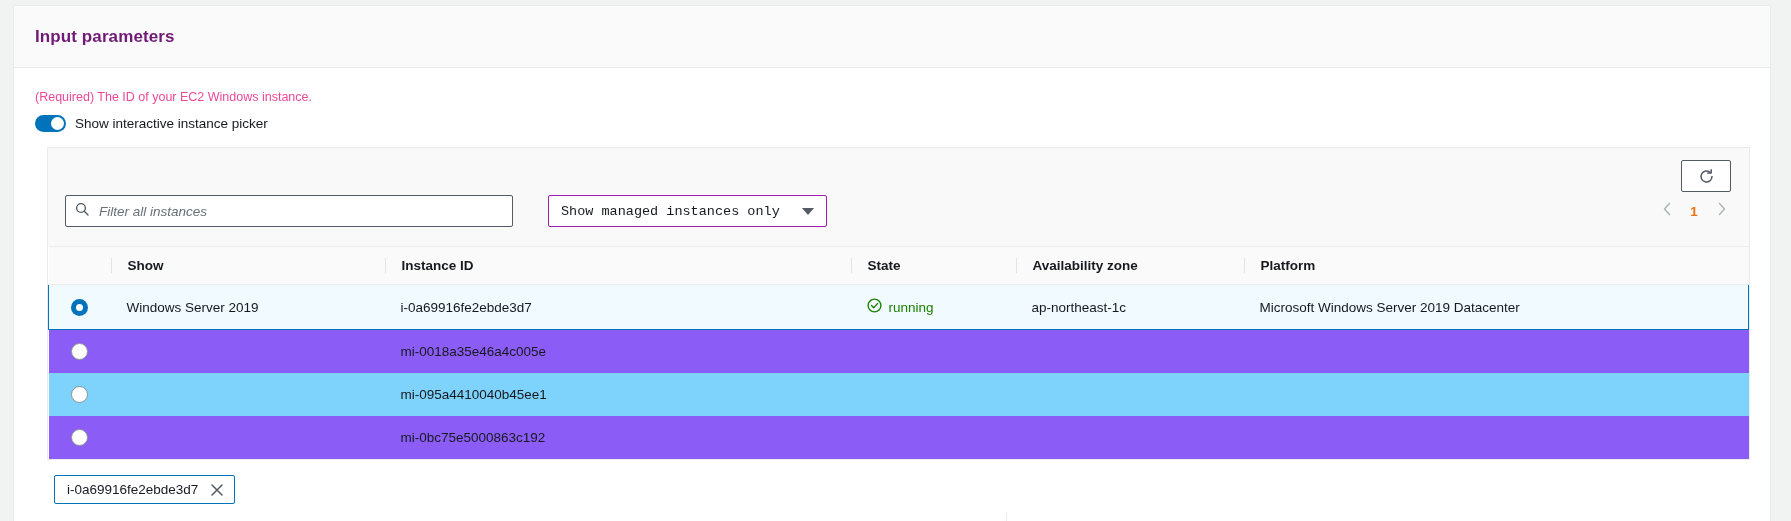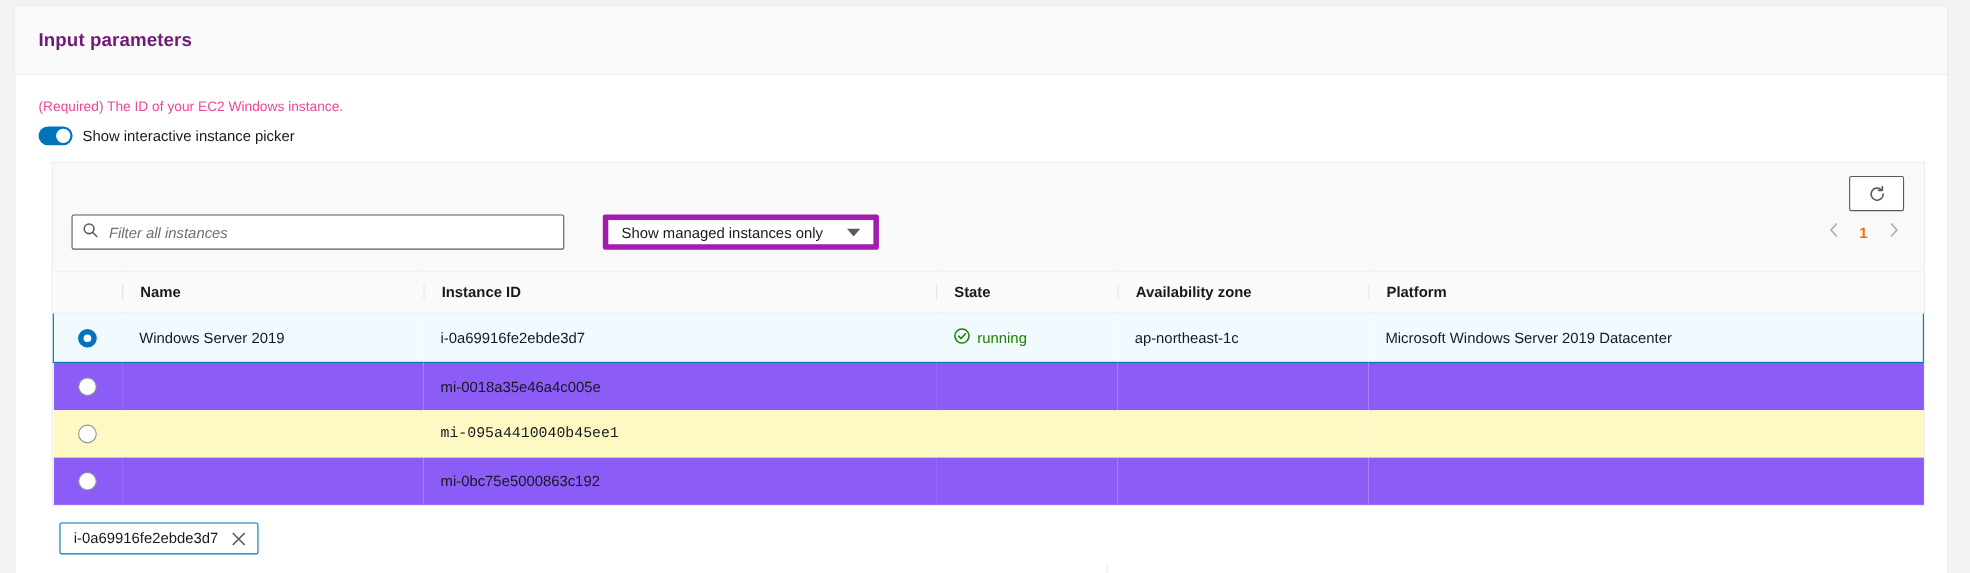--- a/index.html
+++ b/index.html
@@ -146,29 +146,30 @@
     font-style: italic;
   }
   .filter-input input::placeholder {
     color: #687078;
     font-style: italic;
     opacity: 1;
   }
 
   .select-box {
     height: 32px;
-    border: 5px solid #a21caf;
+    border: 1px solid #a21caf;
     border-radius: 2px;
     background: #ffffff;
     display: flex;
     align-items: center;
     justify-content: space-between;
     gap: 22px;
     padding: 0 12px;
     cursor: pointer;
+    font-family: Liberation Mono, monospace;
   }
   .select-value {
     font-size: 13.5px;
     color: #16191f;
     white-space: nowrap;
   }
   .caret {
     width: 0; height: 0;
     border-left: 6px solid transparent;
     border-right: 6px solid transparent;
@@ -233,21 +234,21 @@
 
   tr.row-selected td {
     background: #f1faff;
     border-top: 1px solid #0073bb;
     border-bottom: 1px solid #0073bb;
   }
   tr.row-selected td:first-child { border-left: 1px solid #0073bb; }
   tr.row-selected td:last-child  { border-right: 1px solid #0073bb; }
 
   tr.row-alt td { background: #8b5cf6; }
-  tr.row-plain td { background: #fef9c3; font-family: Liberation Mono, monospace; }
+  tr.row-plain td { background: #7dd3fc; }
 
   .radio-outer {
     width: 17px; height: 17px;
     border-radius: 50%;
     border: 1.6px solid #879596;
     background: #ffffff;
     margin-left: 22px;
     cursor: pointer;
   }
   .radio-outer.checked {
@@ -377,21 +378,21 @@
             <col class="col-state">
               <col class="col-az">
               <col class="col-platform">
           </colgroup>
           <thead>
             <tr>
               <th>
                   <div class="th-inner">&nbsp;</div>
                 </th>
               <th class="divided">
-                  <div class="th-inner">Name</div>
+                  <div class="th-inner">Show</div>
                 </th>
               <th class="divided">
                   <div class="th-inner">Instance ID</div>
                 </th>
               <th class="divided">
                   <div class="th-inner">State</div>
                 </th>
               <th class="divided">
                   <div class="th-inner">Availability zone</div>
                 </th>

